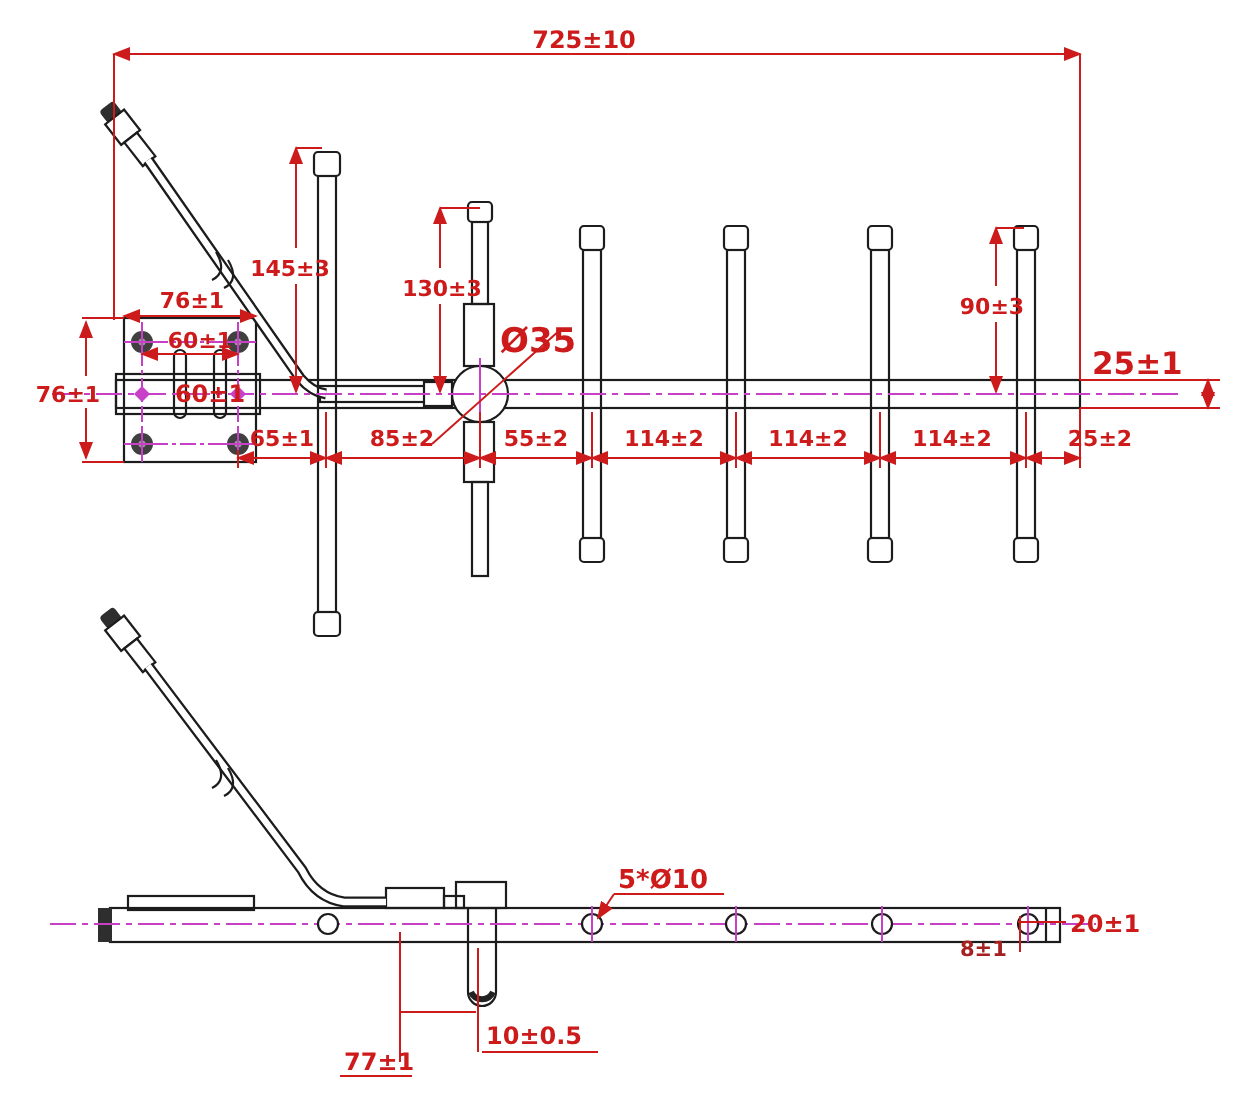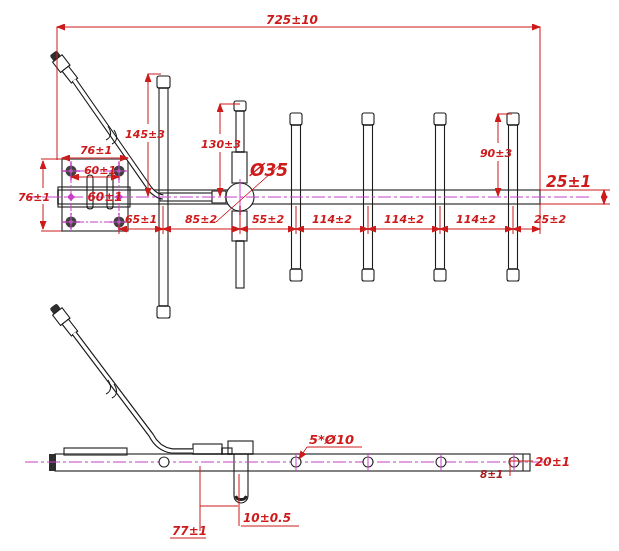--- a/index.html
+++ b/index.html
@@ -1,16 +1,16 @@
 <!DOCTYPE html>
 <html><head>
 <meta charset="utf-8">
 <style>
   html,body{margin:0;padding:0;background:#fff;}
-  #canvas{position:relative;width:619px;height:551px;background:#ffffff;overflow:hidden;font-style:italic;}
+  #canvas{position:relative;width:619px;height:551px;background:#ffffff;overflow:hidden;}
   svg{display:block;}
   .k  {stroke:#1c1c1c;fill:none;stroke-width:1.1;}
   .kf {stroke:#1c1c1c;fill:#ffffff;stroke-width:1.1;}
   .kd {fill:#2e2e2e;stroke:none;}
   .r  {stroke:#cd1a1a;fill:none;stroke-width:1;}
   .m  {stroke:#c840c8;fill:none;stroke-width:1;}
   .mf {fill:#c840c8;stroke:none;}
   .cl {stroke-dasharray:13 3 3 3;}
   .hl {stroke-dasharray:8 2 2 2;}
   text{font-family:"DejaVu Sans",sans-serif;font-weight:bold;fill:#cd1a1a;}

